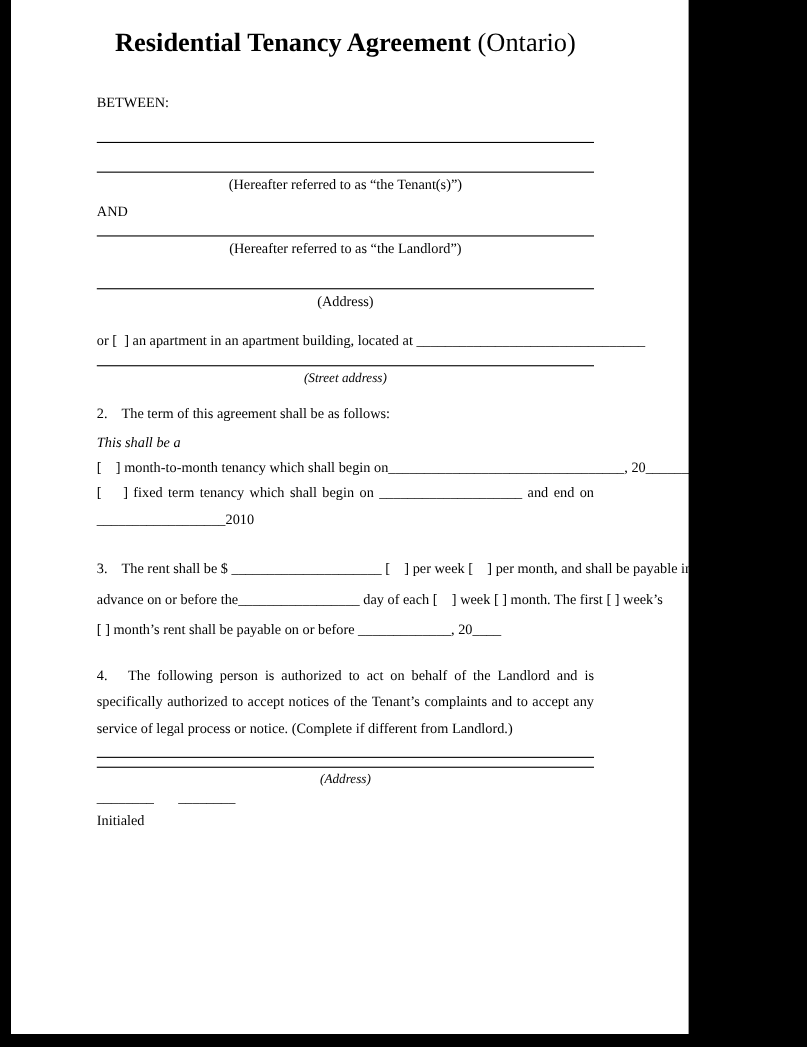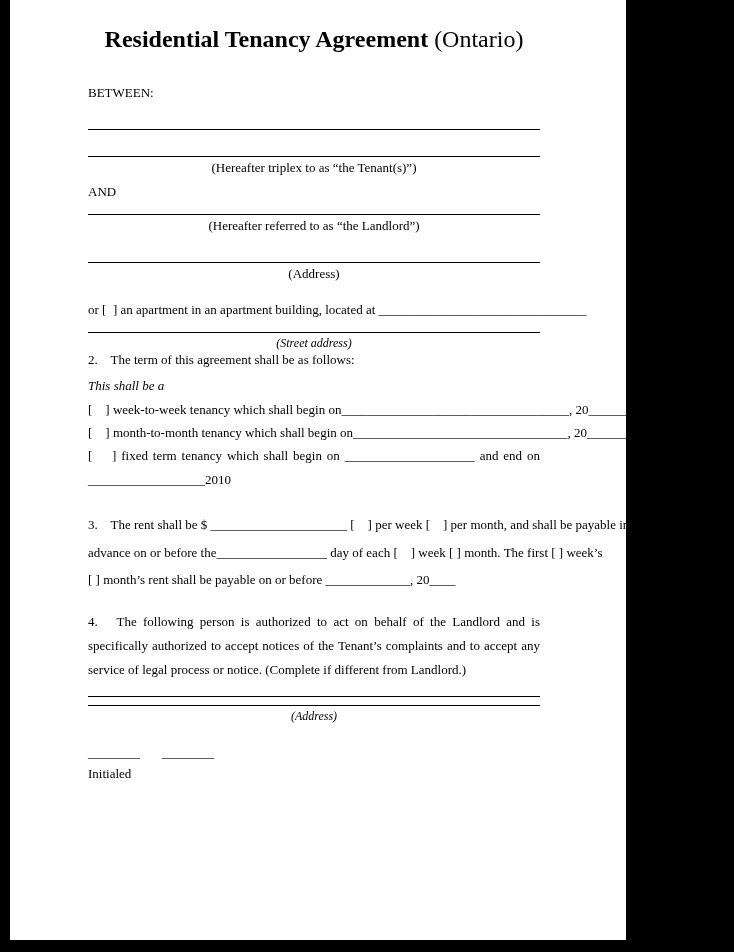--- a/index.html
+++ b/index.html
@@ -28,55 +28,54 @@
   .center { text-align: center; }
   .italic { font-style: italic; font-size: 12px; line-height: 16px; }
   .rule { height: 1px; background: #000; }
   .justify { text-align: justify; text-align-last: justify; }
   .para { text-align: justify; line-height: 24px; }
   .blank-gap { margin-left: 22px; }
   .mt2 { margin-top: 2px; }  .mt4 { margin-top: 4px; }
   .mt6 { margin-top: 6px; }  .mt7 { margin-top: 7px; }
   .mt8 { margin-top: 8px; }  .mt9 { margin-top: 9px; font-style: italic; }
   .mt10 { margin-top: 10px; } .mt11 { margin-top: 11px; }
-  .mt14 { margin-top: 14px; } .mt16 { }
-  .mt19 { margin-top: 19px; } .mt20 { margin-top: 20px; }
+  .mt14 { margin-top: 14px; } .mt16 { margin-top: 16px; }
+  .mt19 { margin-top: 19px; } .mt20 { }
   .mt22 { margin-top: 22px; } .mt26 { margin-top: 26px; }
   .mt28 { margin-top: 28px; } .mt30 { margin-top: 30px; }
 </style>
 </head>
 <body>
 
 <div class="page">
   <div class="content">
 
     <h1 class="title"><span class="b">Residential Tenancy Agreement</span><span> (Ontario)</span></h1>
 
     <p class="line mt16">BETWEEN:</p>
 
     <div class="rule mt28"></div>
     <div class="rule mt26"></div>
-    <p class="line center mt2">(Hereafter triplex to as “the Tenant(s)”)</p>
+    <p class="line center mt2">(Hereafter referred to as “the Tenant(s)”)</p>
 
     <p class="line mt7">AND</p>
 
     <div class="rule mt14"></div>
     <p class="line center mt2">(Hereafter referred to as “the Landlord”)</p>
 
     <div class="rule mt28"></div>
     <p class="line center mt2">(Address)</p>
 
     <p class="line mt19">or [  ] an apartment in an apartment building, located at ________________________________</p>
 
     <div class="rule mt14"></div>
     <p class="line center italic mt2">(Street address)</p>
 
     <p class="line mt16">2.    The term of this agreement shall be as follows:</p>
     <p class="line mt9">This shall be a</p>
-    <p class="line mt7">[    ] week-to-week tenancy which shall begin on___________________________________, 20________.</p>
     <p class="line mt6">[    ] month-to-month tenancy which shall begin on_________________________________, 20________.</p>
     <p class="justify mt6">[&nbsp;&nbsp;&nbsp;&nbsp;] fixed term tenancy which shall begin on ____________________ and end on</p>
     <p class="line mt7">__________________2010</p>
 
     <p class="line mt28">3.    The rent shall be $ _____________________ [    ] per week [    ] per month, and shall be payable in</p>
     <p class="line mt11">advance on or before the_________________ day of each [    ] week [ ] month. The first [ ] week’s</p>
     <p class="line mt10">[ ] month’s rent shall be payable on or before _____________, 20____</p>
 
     <p class="para mt22">4.&nbsp;&nbsp; The following person is authorized to act on behalf of the Landlord and is specifically authorized to accept notices of the Tenant’s complaints and to accept any service of legal process or notice. (Complete if different from Landlord.)</p>
 

